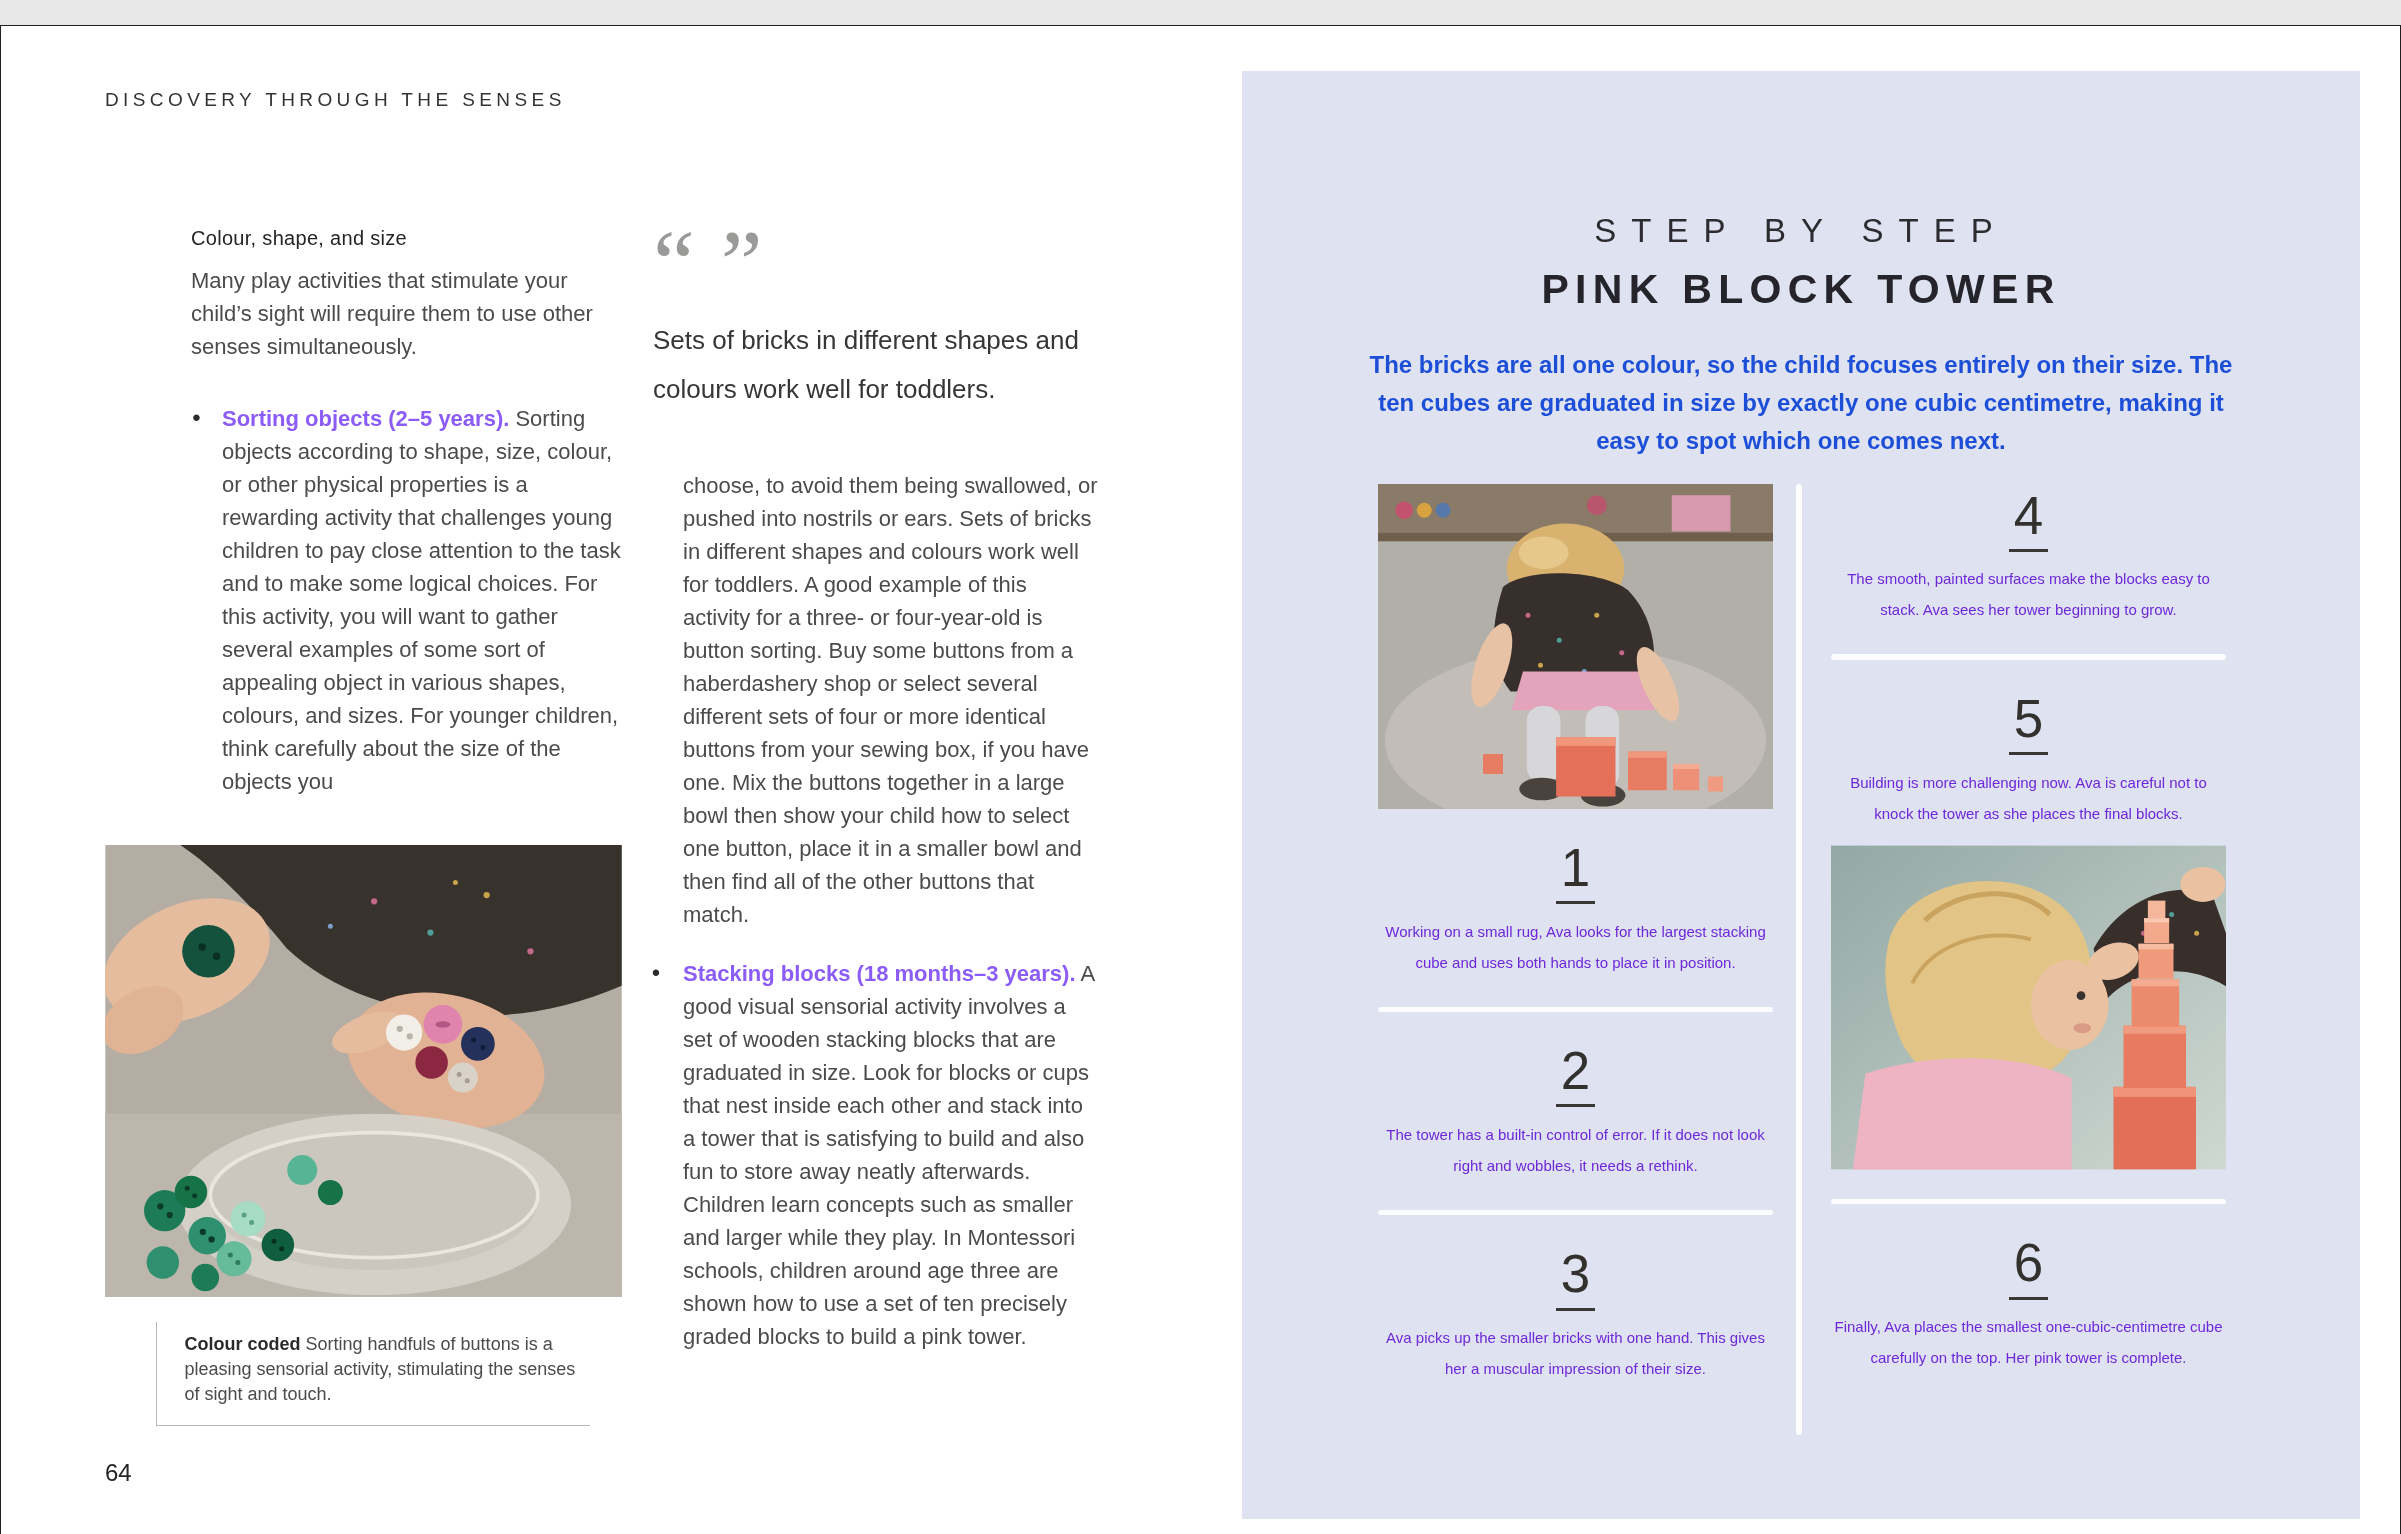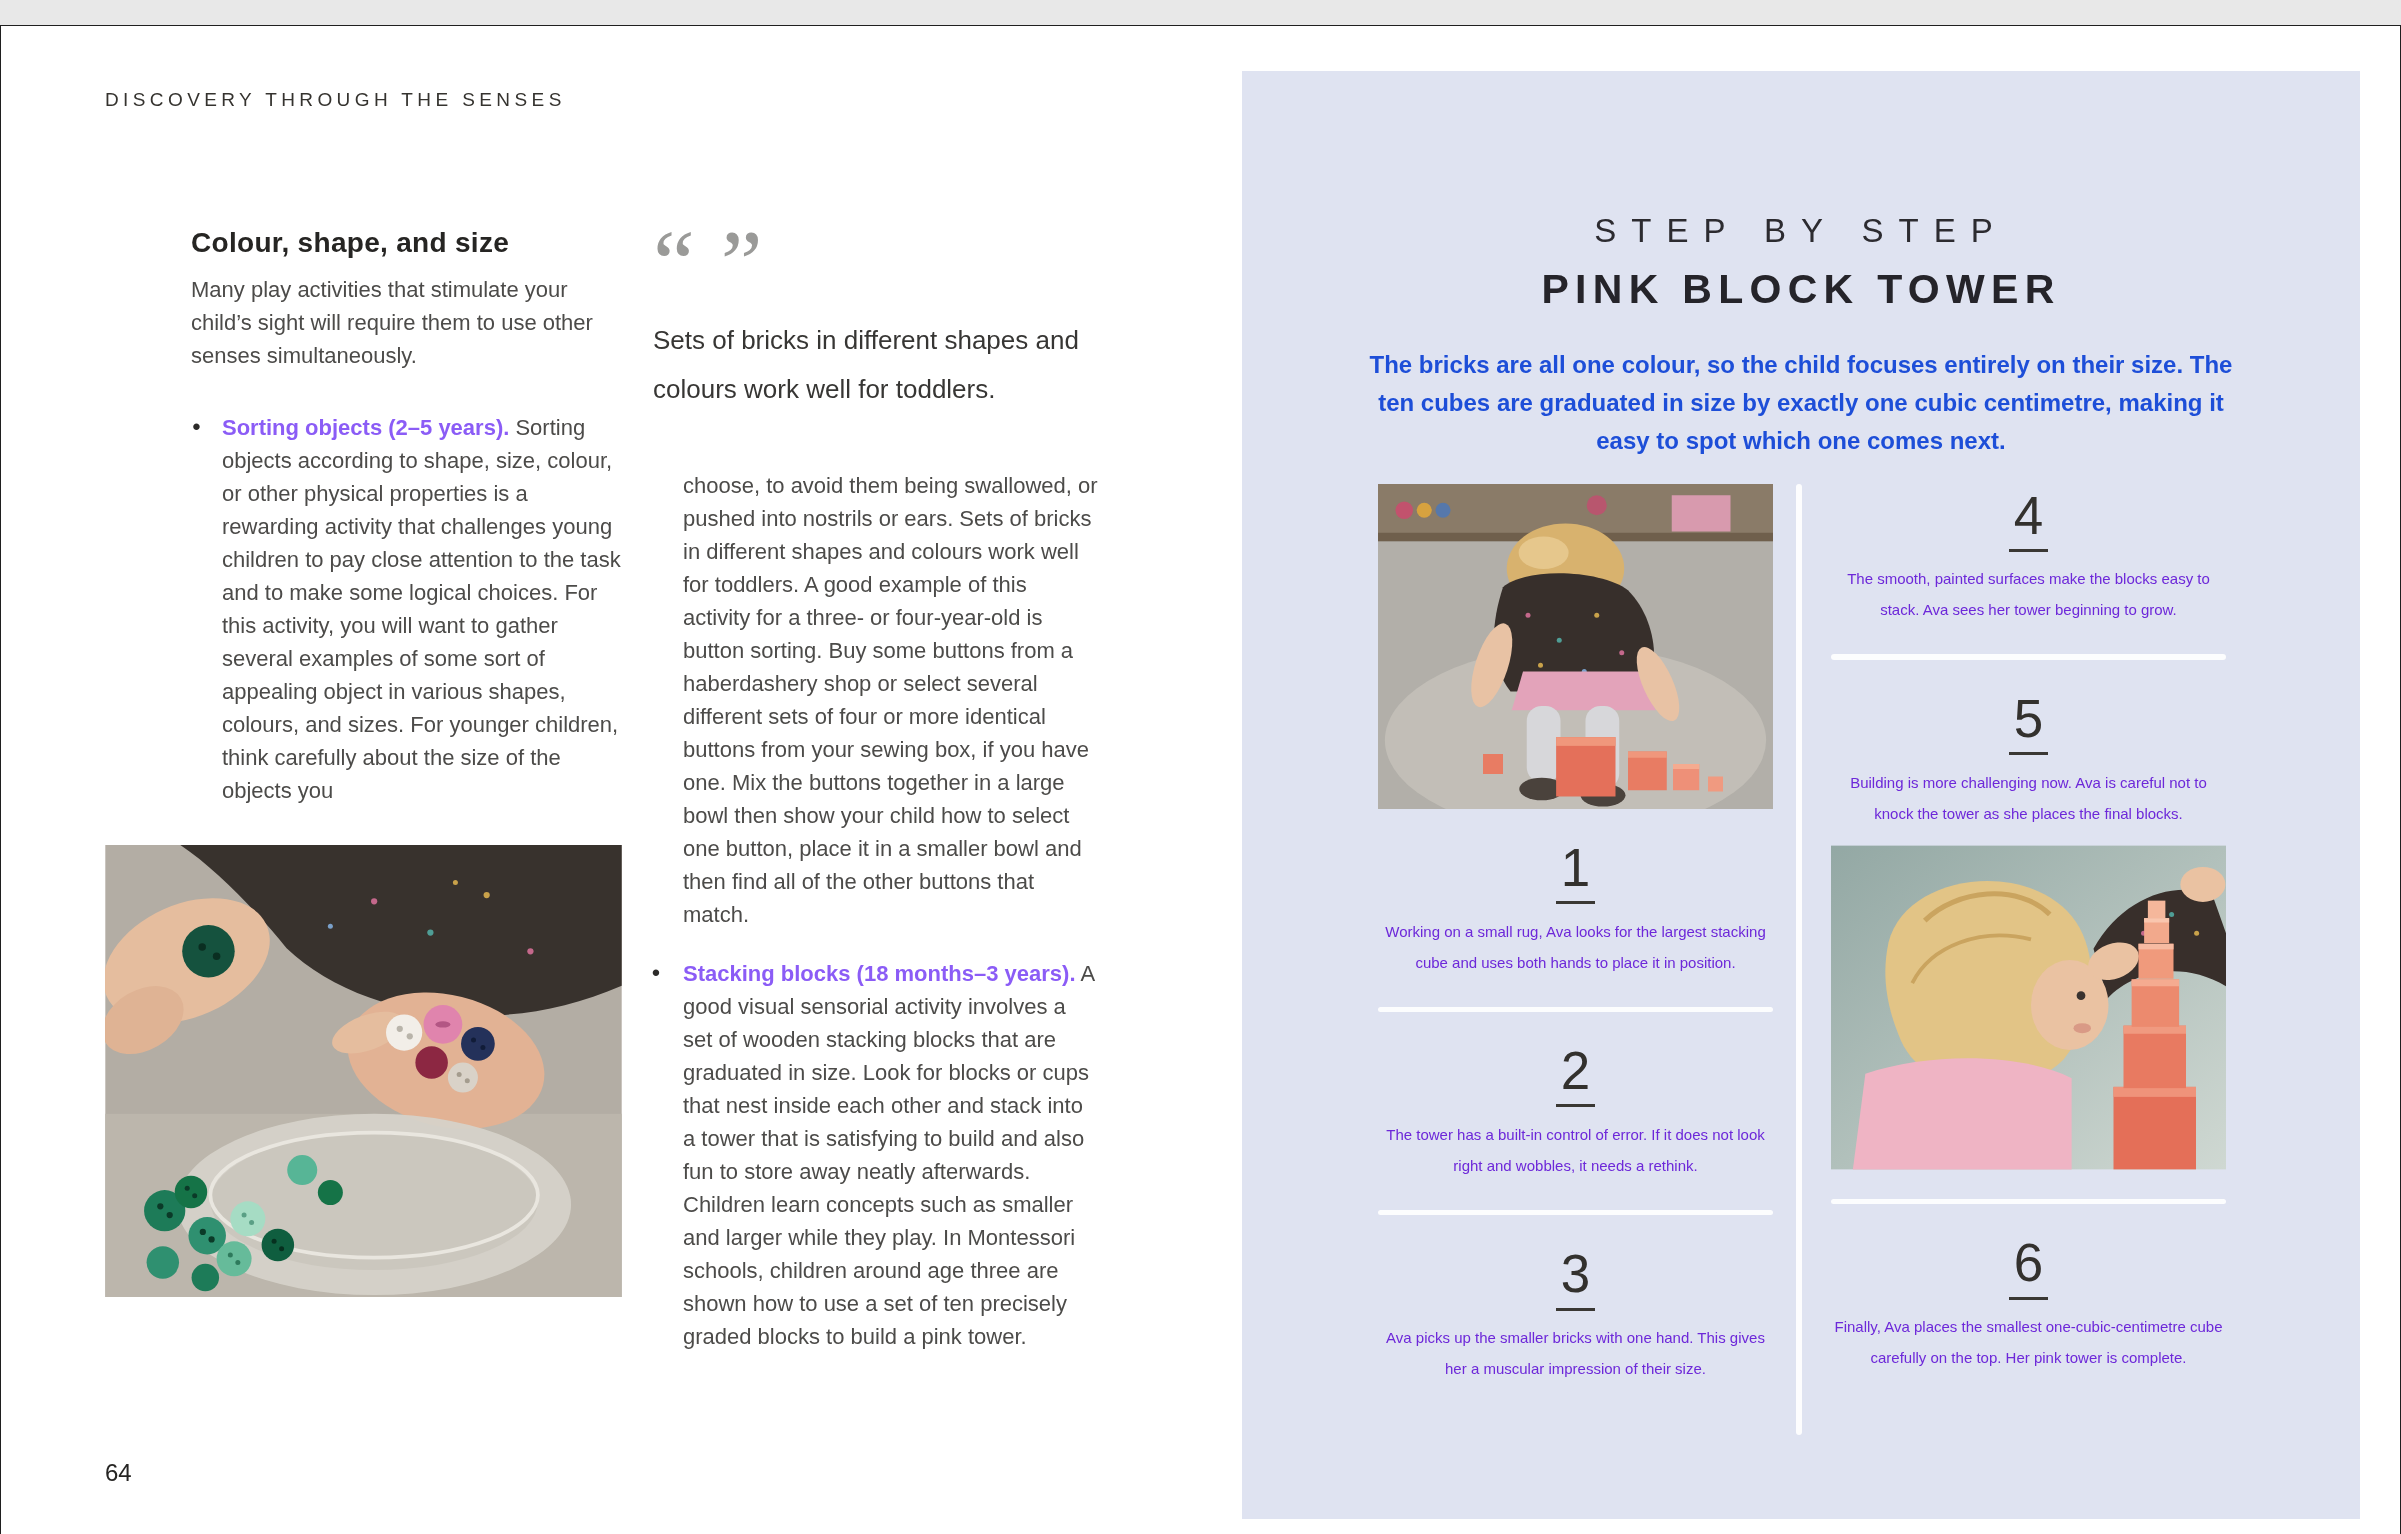--- a/index.html
+++ b/index.html
@@ -3,21 +3,21 @@
 <meta charset="utf-8">
 <style>
   html,body{margin:0;padding:0;background:#e8e8e8;}
   .page{position:relative;width:2401px;height:1534px;background:#ffffff;
         font-family:"Liberation Sans",sans-serif;color:#4c4b49;overflow:hidden;
         border:1.9px solid #1f1f1f;box-sizing:border-box;margin-top:25px;}
   .running-head{position:absolute;left:104px;top:63px;font-size:19px;letter-spacing:4.4px;
         color:#35332f;font-weight:400;}
   
   .col1{position:absolute;left:190px;top:201px;width:438px;}
-  .col1 h2{margin:0 0 13.8px 0;font-size:28px;font-weight:700;color:#262523;letter-spacing:0.3px;}
+  .col1 h2{margin:0 0 13.8px 0;font-size:20px;font-weight:400;color:#262523;letter-spacing:0.3px;}
   .intro{margin:0;font-size:22px;line-height:33px;color:#4c4b49;}
   .li{position:relative;padding-left:31px;margin-top:39px;font-size:22px;line-height:33px;}
   .li .dot{position:absolute;left:1.3px;top:-1.3px;font-size:24px;color:#2c2b29;}
   .li .lead{font-weight:700;color:#8b5cf6;}
   
   .photo1{position:absolute;left:104px;top:819px;width:517px;height:452px;}
   
   .caption{position:absolute;left:155px;top:1296px;width:405px;height:93px;
         border-left:1.9px solid #b7b7b5;border-bottom:1.9px solid #b7b7b5;
         padding:10px 0 0 27.5px;font-size:18px;line-height:25px;color:#4c4b49;}
@@ -117,20 +117,23 @@
       <circle cx="276" cy="640" r="26" fill="#0f5e3f"></circle>
         <circle cx="270" cy="634" r="4" fill="#06301f"></circle>
         <circle cx="282" cy="646" r="4" fill="#06301f"></circle>
       <circle cx="92" cy="668" r="26" fill="#2f9070"></circle>
         <circle cx="160" cy="692" r="22" fill="#1d7b58"></circle>
       <circle cx="315" cy="520" r="24" fill="#57b596"></circle>
         <circle cx="360" cy="556" r="20" fill="#157347"></circle>
     </g>
   </svg>
 
+  <div class="caption">
+    <span class="lead">Colour coded</span><span> Sorting handfuls of buttons is a pleasing sensorial activity, stimulating the senses of sight and touch.</span>
+  </div>
 
   <div class="pagenum">64</div>
 
   <section class="col2">
     <div class="qmarks">
       <span>“</span><span class="qc">”</span>
     </div>
     <p class="qtext">Sets of bricks in different shapes and colours work well for toddlers.</p>
     <div class="cont">choose, to avoid them being swallowed, or pushed into nostrils or ears. Sets of bricks in different shapes and colours work well for toddlers. A good example of this activity for a three- or four-year-old is button sorting. Buy some buttons from a haberdashery shop or select several different sets of four or more identical buttons from your sewing box, if you have one. Mix the buttons together in a large bowl then show your child how to select one button, place it in a smaller bowl and then find all of the other buttons that match.</div>
     <div class="li">

